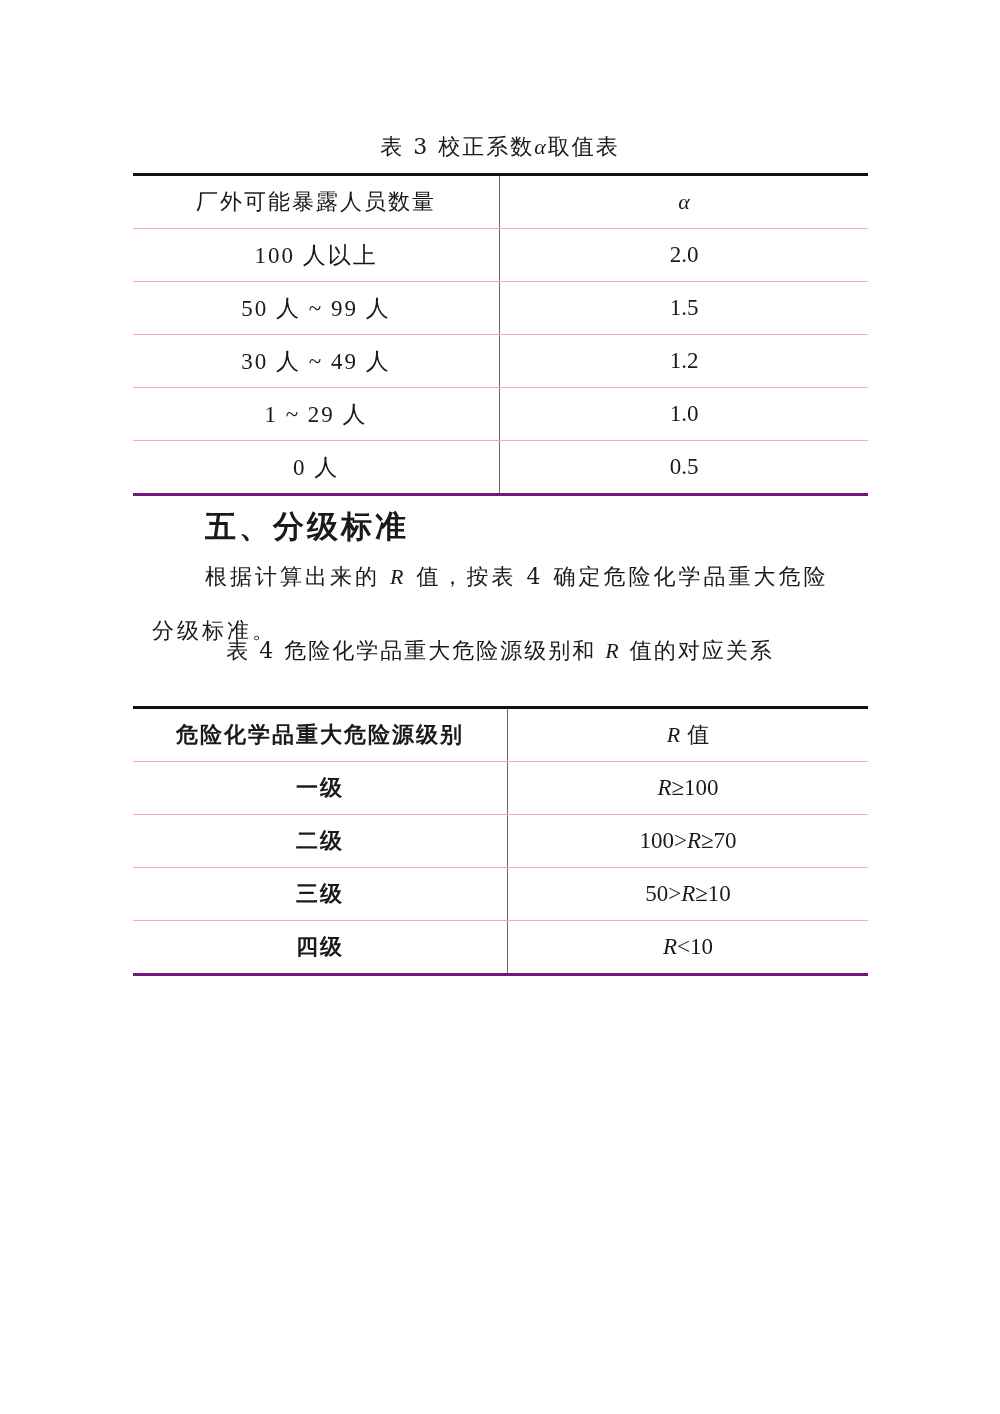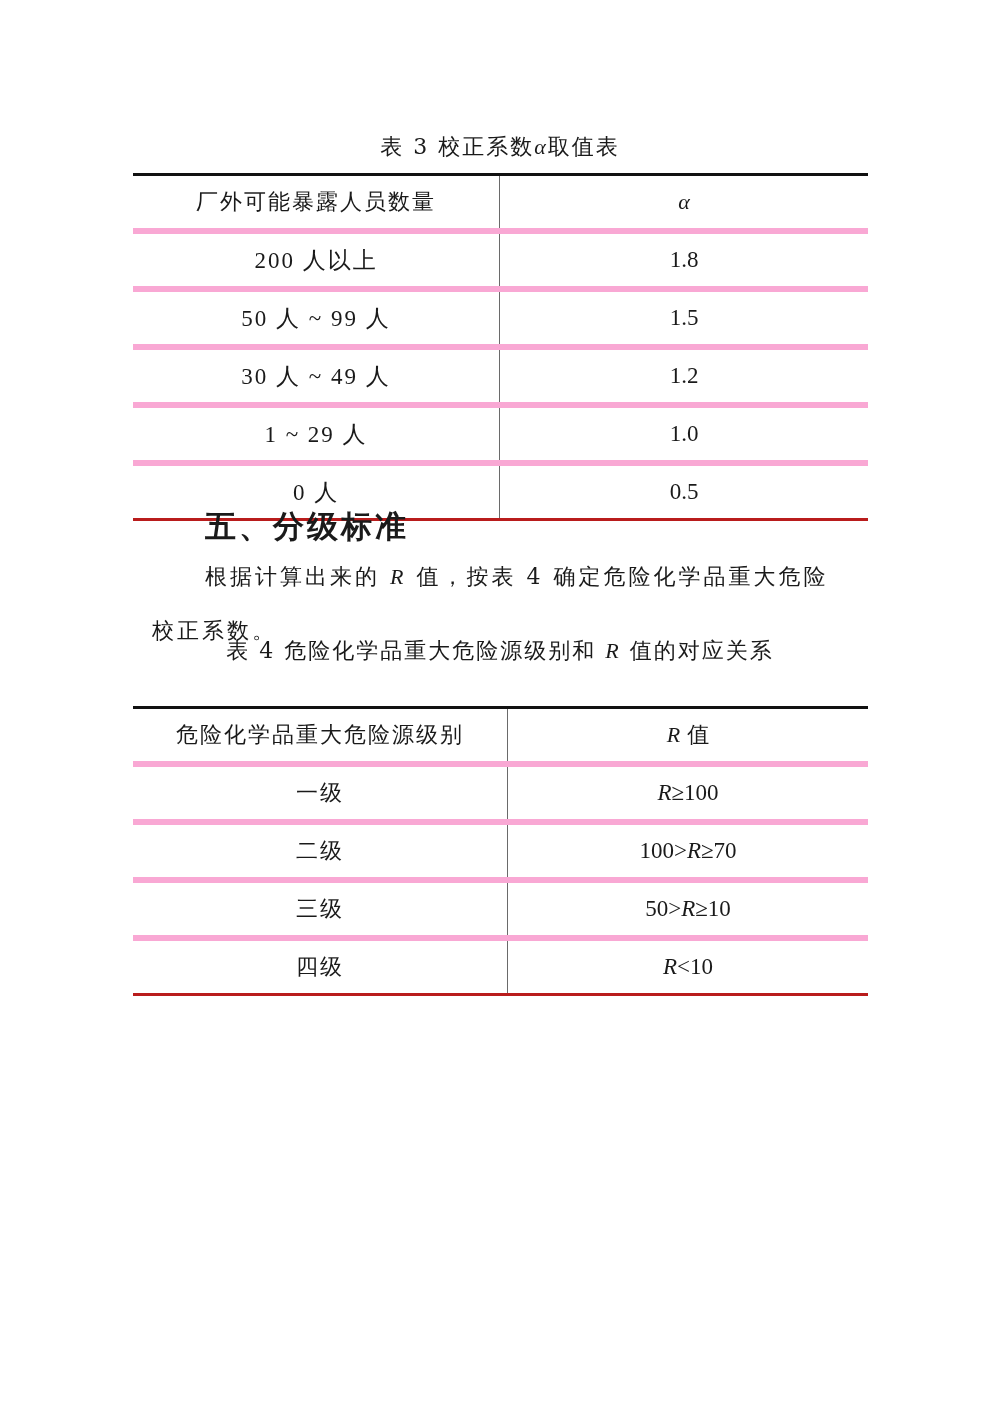--- a/index.html
+++ b/index.html
@@ -31,46 +31,46 @@
     .caption i { font-style: italic; font-family: "Liberation Serif", serif; }
     table.doc-table {
       position: absolute;
       border-collapse: collapse;
       font-size: 22px;
     }
     table.doc-table td {
       text-align: center;
       vertical-align: middle;
       padding: 0;
-      border-bottom: 6px solid #f9a8d4;
+      border-bottom: 1px solid #f9a8d4;
     }
     table.doc-table td.left-col {
       border-right: 1px solid #6a6a6a;
     }
     table.doc-table tr.first-row td {
       border-top: 3px solid #111;
     }
     table.doc-table tr.last-row td {
-      border-bottom: 3px solid #b91c1c;
+      border-bottom: 3px solid #701a75;
     }
     .num {
       font-family: "Liberation Serif", serif;
       font-size: 23px;
     }
     .italic {
       font-style: italic;
       font-family: "Liberation Serif", serif;
     }
     #table3 { left: 133px; top: 173px; width: 735px; }
     #table3 td { height: 52px; }
     #table3 td.left-col { width: 366px; letter-spacing: 2px; }
 
     #table4 { left: 133px; top: 706px; width: 735px; }
     #table4 td { height: 52px; }
-    #table4 td.left-col { width: 374px; letter-spacing: 2px; }
+    #table4 td.left-col { width: 374px; letter-spacing: 2px; font-weight: bold; }
 
     .section-heading {
       position: absolute;
       left: 205px;
       top: 506px;
       font-family: "DejaVu Sans", "Liberation Sans", sans-serif;
       font-weight: bold;
       font-size: 31px;
       letter-spacing: 3px;
     }
@@ -91,22 +91,22 @@
 
   <div class="caption" style="top:132px;text-align:center;"><span>表 3  校正系数</span><i>α</i><span>取值表</span></div>
 
   <table id="table3" class="doc-table">
     <tbody>
         <tr class="first-row">
       <td class="left-col">厂外可能暴露人员数量</td>
       <td class="italic">α</td>
     </tr>
     <tr>
-      <td class="left-col num">200 人以上</td>
-      <td class="num">1.8</td>
+      <td class="left-col num">100 人以上</td>
+      <td class="num">2.0</td>
     </tr>
     <tr>
       <td class="left-col num">50 人 ~ 99 人</td>
       <td class="num">1.5</td>
     </tr>
     <tr>
       <td class="left-col num">30 人 ~ 49 人</td>
       <td class="num">1.2</td>
     </tr>
     <tr>
@@ -116,21 +116,21 @@
     <tr class="last-row">
       <td class="left-col num">0 人</td>
       <td class="num">0.5</td>
     </tr>
   </tbody>
     </table>
 
   <div class="section-heading">五、分级标准</div>
 
   <div class="para line1"><span>根据计算出来的 </span><span class="italic">R</span><span> 值，按表 4 确定危险化学品重大危险</span></div>
-  <div class="para line2">校正系数。</div>
+  <div class="para line2">分级标准。</div>
 
   <div class="caption" style="top:636px;"><span>表 4  危险化学品重大危险源级别和 </span><i>R</i><span> 值的对应关系</span></div>
 
   <table id="table4" class="doc-table">
     <tbody>
         <tr class="first-row">
       <td class="left-col">危险化学品重大危险源级别</td>
       <td><span class="italic">R</span><span> 值</span></td>
     </tr>
     <tr>

